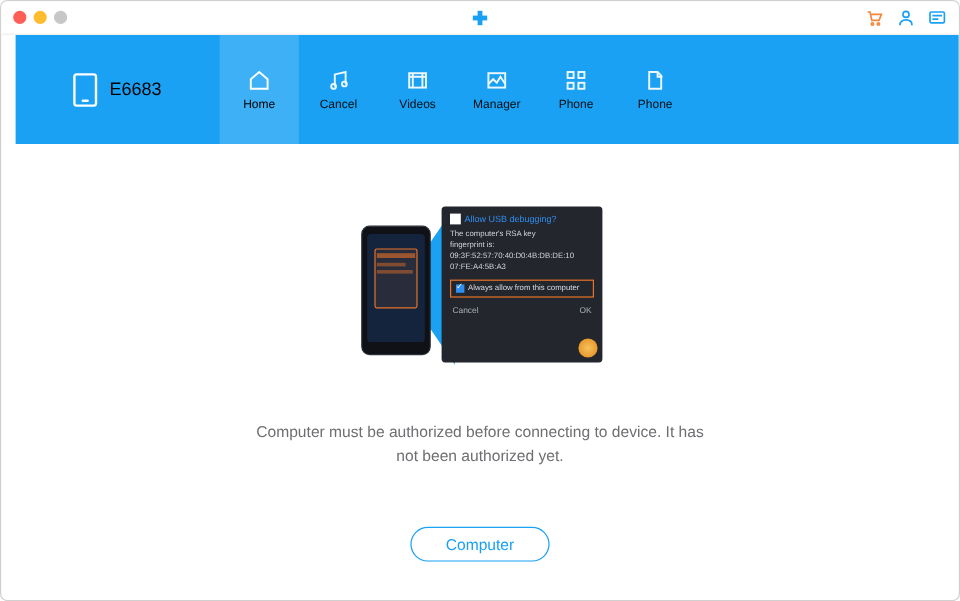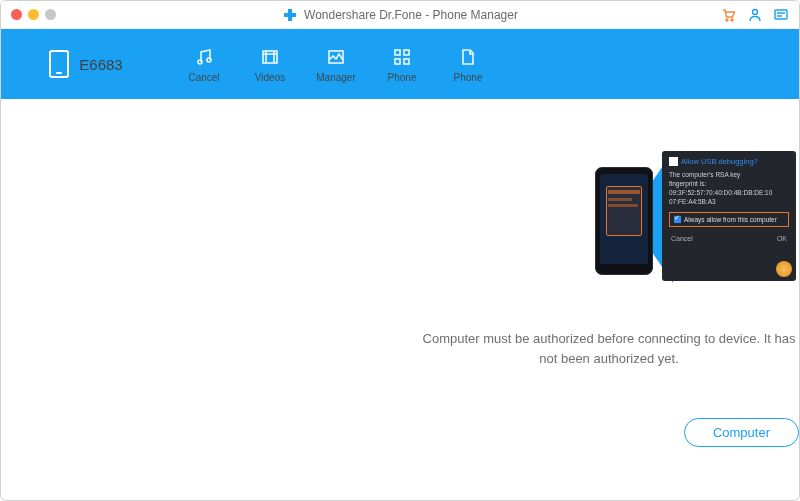--- a/index.html
+++ b/index.html
@@ -13,32 +13,32 @@
   .traffic span { width:11px; height:11px; border-radius:50%; display:block; }
   .t-close { background:#ff5f57; }
   .t-min  { background:#febc2e; }
   .t-max  { background:#c7c7c7; }
   .title-center { position:absolute; left:50%; top:50%; transform:translate(-50%,-50%); display:flex; align-items:center; gap:6px; font-size:12px; color:#6a6a6a;}
   .title-icon { width:16px; height:16px; display:flex; align-items:center; justify-content:center; }
   .title-right { margin-left:auto; display:flex; gap:10px; align-items:center; }
   .title-right .ico { width:16px; height:16px; display:flex; align-items:center; justify-content:center; }
 
   
-  .navbar { height:70px; background:#1aa1f3; display:flex; color:#404040; }
+  .navbar { height:91px; background:#1aa1f3; display:flex; color:#000000;margin-left:12px; }
   .device-box { width:170px; display:flex; align-items:center; justify-content:center; gap:10px; font-size:15px; cursor:pointer;}
   .device-box .phone-ico { width:20px; height:28px; border:2px solid #fff; border-radius:3px; position:relative; }
   .device-box .phone-ico::after { content:""; position:absolute; bottom:2px; left:50%; transform:translateX(-50%); width:6px; height:2px; background:#fff; border-radius:1px;}
   .tabs { display:flex; }
   .tab { width:66px; display:flex; flex-direction:column; align-items:center; justify-content:center; gap:4px; font-size:10px; cursor:pointer; opacity:0.92;}
   .tab.active { background:#3db0f6; opacity:1;}
   .tab .ticon { width:22px; height:22px; display:flex; align-items:center; justify-content:center; }
   .tab svg { stroke:#fff; fill:none; stroke-width:1.6; }
 
   
-  .content { flex:1; display:flex; flex-direction:column; align-items:flex-end; justify-content:flex-start; padding-top:50px; }
+  .content { flex:1; display:flex; flex-direction:column; align-items:center; justify-content:flex-start; padding-top:50px; }
   .illustration { width:210px; height:140px; position:relative; margin-bottom:40px;}
   .il-phone { position:absolute; left:6px; top:18px; width:58px; height:108px; background:#0f1117; border-radius:7px; border:1px solid #2a2f38; padding:6px 4px 10px;}
   .il-phone-screen { width:100%; height:100%; background:#14243d; border-radius:3px; position:relative; overflow:hidden;}
   .il-phone-screen .box { position:absolute; left:6px; right:6px; top:12px; height:50px; border:1px solid #e8732a; border-radius:2px; background:rgba(232,115,42,0.1);}
   .il-phone-screen .line1 { position:absolute; left:8px; right:8px; top:16px; height:4px; background:#e8732a; opacity:.6;}
   .il-phone-screen .line2 { position:absolute; left:8px; right:16px; top:24px; height:3px; background:#e8732a; opacity:.45;}
   .il-phone-screen .line3 { position:absolute; left:8px; right:10px; top:30px; height:3px; background:#e8732a; opacity:.45;}
   .popup { position:absolute; left:73px; top:2px; width:134px; height:130px; background:#23262c; border-radius:3px; color:#d9dde3; font-size:6.5px; padding:6px 7px; }
   .popup .p-title { color:#2f8ef0; font-size:7.5px; display:flex; align-items:center; gap:3px; margin-bottom:4px;}
   .popup .p-title .usb { width:9px; height:9px; background:#fff; display:inline-block;}
@@ -65,21 +65,20 @@
       <span class="t-min"></span>
       <span class="t-max"></span>
     </div>
     <div class="title-center">
       <span class="title-icon">
         <svg width="16" height="16" viewBox="0 0 16 16">
             <rect x="6" y="2" width="4" height="12" fill="#1aa1f3"></rect>
             <rect x="2" y="6" width="12" height="4" fill="#1aa1f3"></rect>
           </svg>
       </span>
-      <span>Wondershare Dr.Fone - Phone Manager</span>
     </div>
     <div class="title-right">
       <span class="ico">
         <svg width="16" height="16" viewBox="0 0 16 16" fill="none" stroke="#f0883e" stroke-width="1.4">
             <path d="M2 3h2l1.5 7h6l2-5H5"></path>
             <circle cx="6" cy="13" r="1"></circle>
             <circle cx="11" cy="13" r="1"></circle>
           </svg>
       </span>
       <span class="ico">
@@ -96,20 +95,28 @@
       </span>
     </div>
   </div>
 
   <div class="navbar">
     <div class="device-box">
       <span class="phone-ico"></span>
       <span>E6683</span>
     </div>
     <div class="tabs">
+      <div class="tab active">
+        <span class="ticon">
+            <svg width="20" height="20" viewBox="0 0 20 20">
+              <path d="M3 9l7-6 7 6v8H3z"></path>
+            </svg>
+          </span>
+        <span>Home</span>
+      </div>
       <div class="tab">
         <span class="ticon">
             <svg width="20" height="20" viewBox="0 0 20 20">
               <path d="M7 15V5l9-2v10"></path>
               <circle cx="6" cy="15" r="2"></circle>
               <circle cx="15" cy="13" r="2"></circle>
             </svg>
           </span>
         <span>Cancel</span>
       </div>

